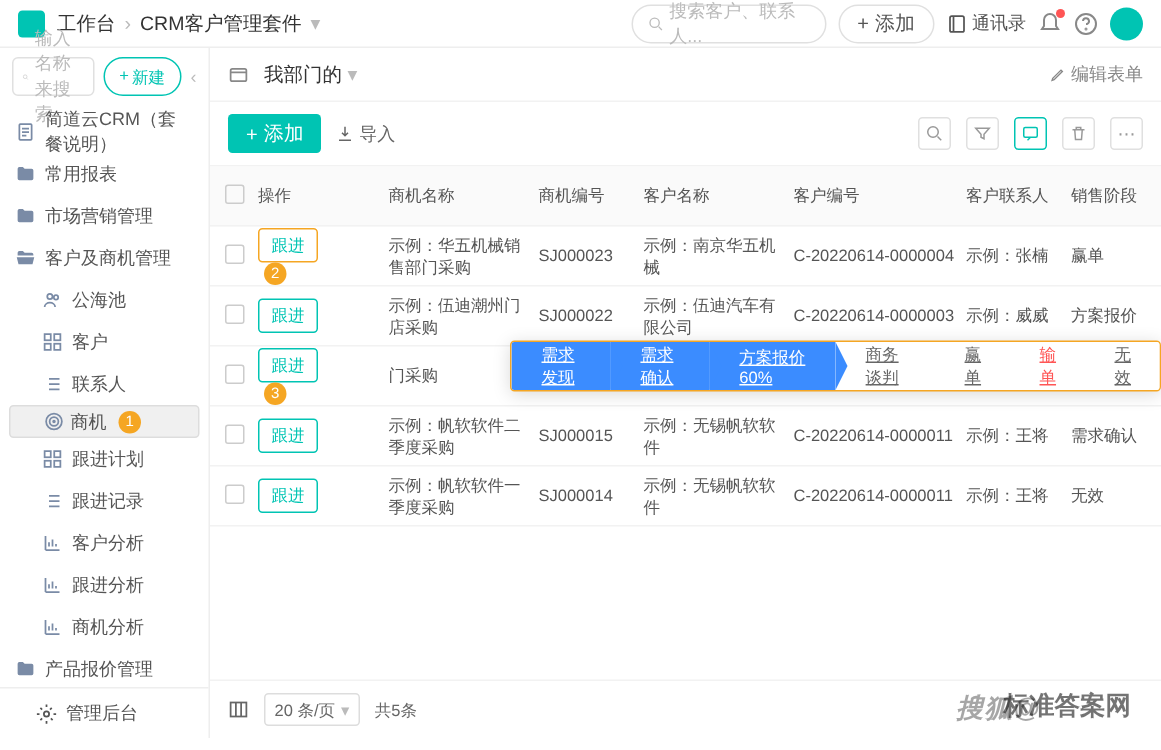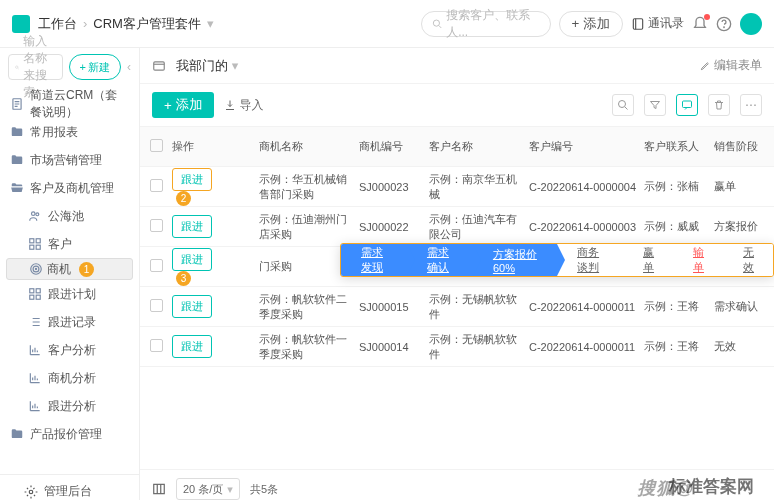--- a/index.html
+++ b/index.html
@@ -1,17 +1,17 @@
 <!DOCTYPE html>
 <html><head>
 <meta charset="utf-8">
 <style>
 * { margin:0; padding:0; box-sizing:border-box; font-family:-apple-system,"PingFang SC","Microsoft YaHei",sans-serif; }
 body { width:774px; height:500px; overflow:hidden; background:#fff; color:#333; font-size:12px; }
-.top { display:flex; align-items:center; height:48px; padding:0 12px; border-bottom:1px solid #eee; gap:8px; }
+.top { display:flex; align-items:center; height:32px; padding:0 12px; border-bottom:1px solid #eee; gap:8px; }
 .logo { width:18px; height:18px; background:#00c4b3; border-radius:3px; }
 .crumb { display:flex; align-items:center; gap:6px; color:#333; font-size:13px; }
 .chev { color:#bbb; }
 .spacer { flex:1; }
 .search-top { width:130px; height:26px; border:1px solid #e0e0e0; border-radius:13px; display:flex; align-items:center; padding:0 10px; color:#bbb; gap:4px; }
 .btn-add-top { height:26px; padding:0 12px; border:1px solid #e0e0e0; border-radius:13px; display:flex; align-items:center; gap:4px; color:#555; background:#fff; }
 .top-link { color:#555; display:flex; align-items:center; gap:3px; }
 .top-ico { width:16px; height:16px; color:#888; position:relative; }
 .notif::after { content:''; position:absolute; top:-2px; right:-2px; width:6px; height:6px; background:#f55; border-radius:50%; }
 .avatar { width:22px; height:22px; border-radius:50%; background:#00c4b3; }
@@ -179,20 +179,28 @@
           <span class="fld-ico">
             <svg width="14" height="14" viewBox="0 0 24 24" fill="none" stroke="#7a8ba6" stroke-width="2">
               <rect x="3" y="3" width="7" height="7"></rect>
               <rect x="14" y="3" width="7" height="7"></rect>
               <rect x="3" y="14" width="7" height="7"></rect>
               <rect x="14" y="14" width="7" height="7"></rect>
             </svg>
           </span>
           <span>客户</span>
         </div>
+        <div class="tree-item lvl1">
+          <span class="fld-ico">
+            <svg width="14" height="14" viewBox="0 0 24 24" fill="none" stroke="#7a8ba6" stroke-width="2">
+              <path d="M8 6h12M8 12h12M8 18h12M4 6h0M4 12h0M4 18h0"></path>
+            </svg>
+          </span>
+          <span>联系人</span>
+        </div>
         <div class="tree-item lvl1 sel">
           <span class="fld-ico">
             <svg width="14" height="14" viewBox="0 0 24 24" fill="none" stroke="#7a8ba6" stroke-width="2">
               <circle cx="12" cy="12" r="9"></circle>
               <circle cx="12" cy="12" r="5"></circle>
               <circle cx="12" cy="12" r="1" fill="#7a8ba6"></circle>
             </svg>
           </span>
           <span>商机</span>
           <span class="badge-num b1">1</span>
@@ -223,29 +231,29 @@
             </svg>
           </span>
           <span>客户分析</span>
         </div>
         <div class="tree-item lvl1">
           <span class="fld-ico">
             <svg width="14" height="14" viewBox="0 0 24 24" fill="none" stroke="#7a8ba6" stroke-width="2">
               <path d="M4 20V4m0 16h16M8 16v-5m4 5V8m4 8v-3"></path>
             </svg>
           </span>
+          <span>跟进分析</span>
+        </div>
+        <div class="tree-item lvl1">
+          <span class="fld-ico">
+            <svg width="14" height="14" viewBox="0 0 24 24" fill="none" stroke="#7a8ba6" stroke-width="2">
+              <path d="M4 20V4m0 16h16M8 16v-5m4 5V8m4 8v-3"></path>
+            </svg>
+          </span>
           <span>商机分析</span>
-        </div>
-        <div class="tree-item lvl1">
-          <span class="fld-ico">
-            <svg width="14" height="14" viewBox="0 0 24 24" fill="none" stroke="#7a8ba6" stroke-width="2">
-              <path d="M4 20V4m0 16h16M8 16v-5m4 5V8m4 8v-3"></path>
-            </svg>
-          </span>
-          <span>跟进分析</span>
         </div>
         <div class="tree-item">
           <span class="fld-ico">
             <svg width="14" height="14" viewBox="0 0 24 24" fill="#7a8ba6">
               <path d="M3 6a2 2 0 0 1 2-2h4l2 2h8a2 2 0 0 1 2 2v9a2 2 0 0 1-2 2H5a2 2 0 0 1-2-2z"></path>
             </svg>
           </span>
           <span>产品报价管理</span>
         </div>
       </div>

